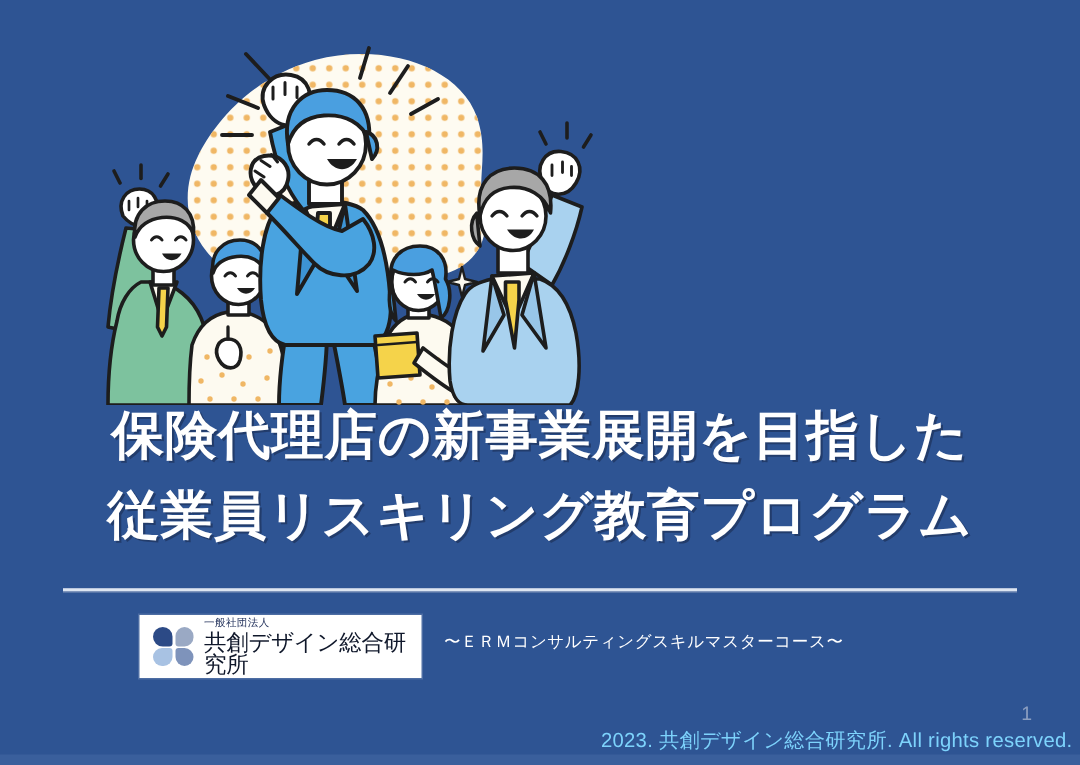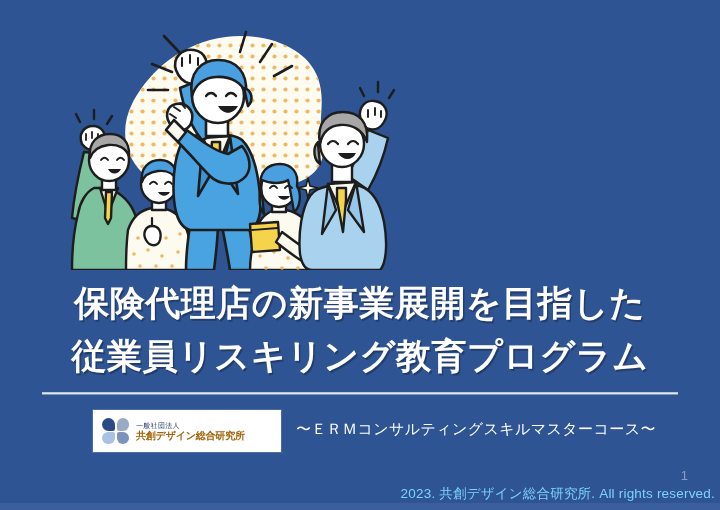--- a/index.html
+++ b/index.html
@@ -12,21 +12,21 @@
   .slide{position:absolute;inset:0;background:#2e5493;overflow:hidden;}
 
   
   .illustration{
     position:absolute;left:60px;top:18px;width:340px;height:252px;
   }
   .illustration svg{display:block;width:100%;height:100%;}
 
   
   .title-block{
-    position:absolute;left:0;right:0;top:276px;text-align:center;
+    position:absolute;left:0;right:0;top:264px;text-align:center;
   }
   .title-line{
     color:#ffffff;
     font-weight:bold;
     font-size:35px;
     line-height:53px;
     letter-spacing:0.5px;
     text-shadow:1.5px 1.5px 0 rgba(25,40,75,.55);
     white-space:nowrap;
   }
@@ -48,26 +48,26 @@
   .logo-mark{
     width:27px;height:26px;flex:0 0 27px;position:relative;margin-right:7px;
   }
   .logo-mark i{position:absolute;width:12.5px;height:12.5px;display:block;}
   .logo-mark i.p1{left:0;top:0;background:#2c4a86;border-radius:60% 60% 20% 60%;}
   .logo-mark i.p2{right:0;top:0;background:#9aa9c4;border-radius:60% 60% 60% 20%;}
   .logo-mark i.p3{left:0;bottom:0;background:#a8c2e3;border-radius:60% 20% 60% 60%;}
   .logo-mark i.p4{right:0;bottom:0;background:#7e93bb;border-radius:20% 60% 60% 60%;}
   .logo-text{display:flex;flex-direction:column;justify-content:center;line-height:1;}
   .logo-small{font-size:7px;color:#23325c;letter-spacing:.3px;margin-bottom:2px;}
-  .logo-main{font-size:10px;font-weight:bold;color:#a16207;letter-spacing:-.2px;}
+  .logo-main{font-size:15px;font-weight:normal;color:#0f172a;letter-spacing:-.2px;}
 
   
   .subtitle{
     position:absolute;left:296px;top:420px;width:380px;
-    color:#ffffff;font-size:15px;letter-spacing:.4px;white-space:nowrap;
+    color:#ffffff;font-size:11px;letter-spacing:.4px;white-space:nowrap;
   }
 
   
   .page-num{
     position:absolute;right:32px;top:468px;
     color:#8b9ec0;font-size:13px;
   }
 
   
   .footer-strip{

